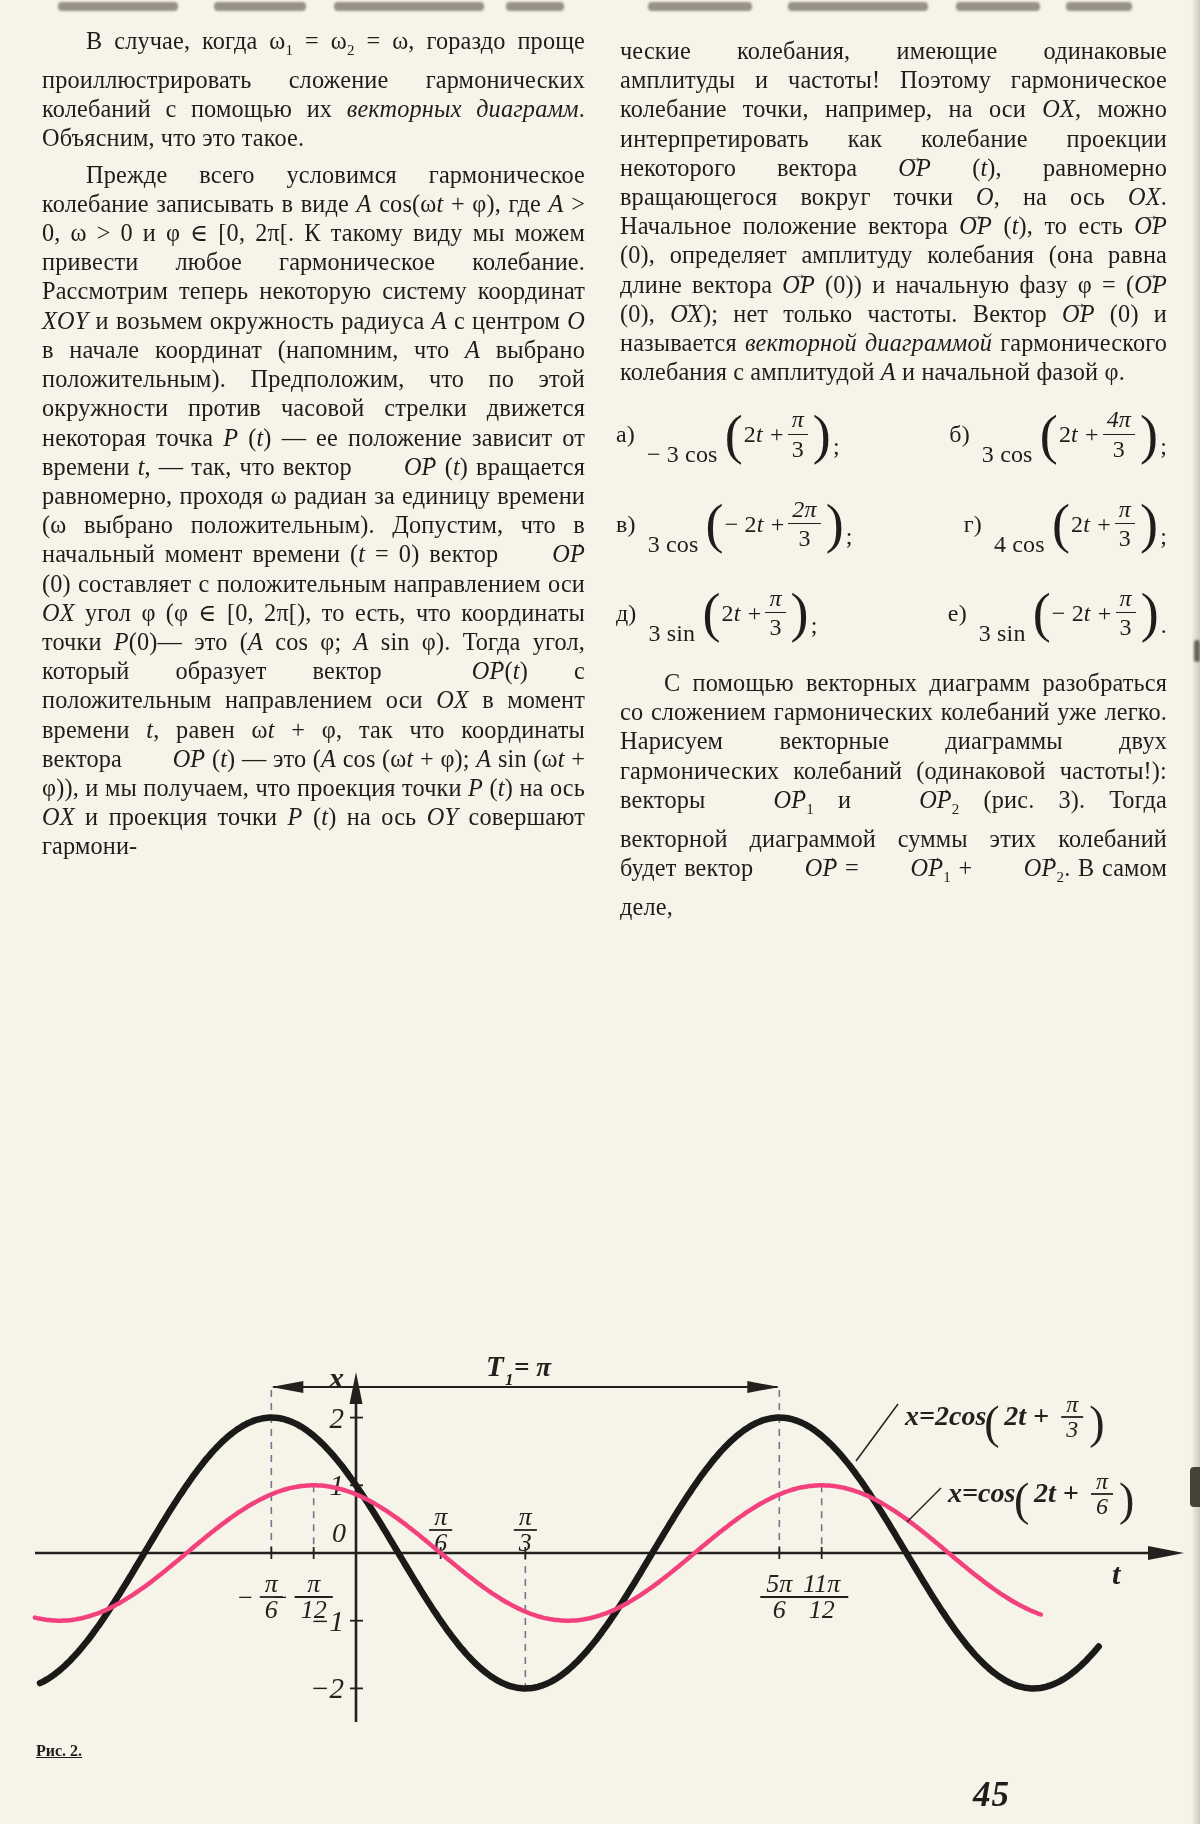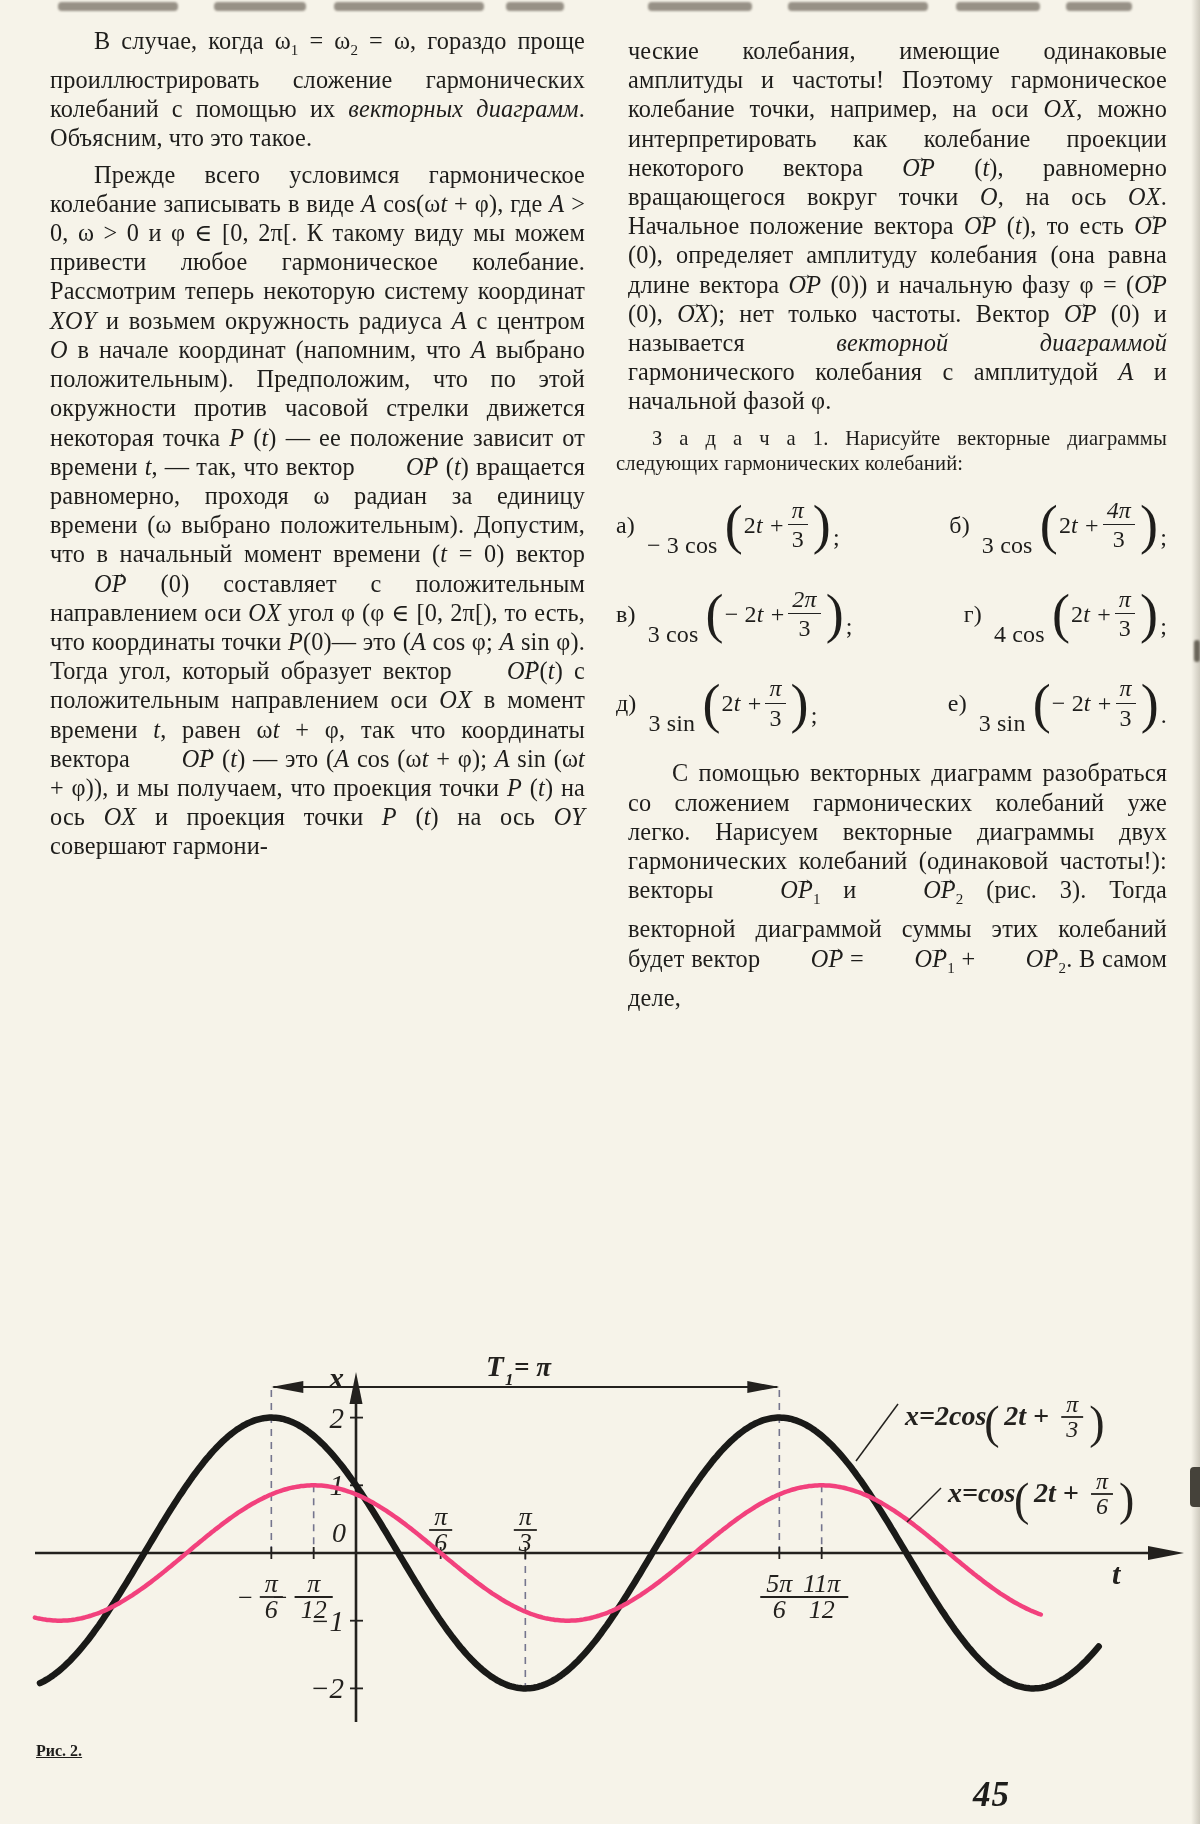--- a/index.html
+++ b/index.html
@@ -5,21 +5,21 @@
   html,body{margin:0;padding:0;}
   body{
     width:1200px;height:1824px;position:relative;overflow:hidden;
     background:#f6f3e9;
     font-family:"Liberation Serif","DejaVu Serif",serif;
     color:#1e1d1b;
   }
   .col{position:absolute;text-align:justify;font-size:24.3px;line-height:29.2px;letter-spacing:.15px;}
   #left-col{left:38px;top:26px;width:547px;}
   #right-col{left:616px;top:36px;width:551px;}
-  .para{margin:0 0 7px 12px;text-indent:44px;}
+  .para{margin:0 0 7px 4px;text-indent:44px;}
   .para.noindent{text-indent:0;}
   .vec{position:relative;display:inline-block;font-style:italic;}
   .vec::before{content:"→";position:absolute;left:0;right:0;top:-0.66em;font-size:0.62em;font-style:normal;text-align:center;transform:scaleX(1.35);}
   sub{font-size:0.62em;}
   .task{font-size:20.6px;line-height:25.6px;text-indent:36px;margin:10px 0 6px 0;text-align:justify;}
   
   #formulas{margin:14px 0 10px 0;font-size:24px;}
   .f-row{display:flex;justify-content:space-between;align-items:center;margin:6px 0 20px 0;}
   .fitem{display:inline-flex;align-items:center;}
   .f-label{margin-right:12px;}
@@ -55,21 +55,20 @@
 <div class="edge-mark1"></div>
 <div class="edge-mark2"></div>
 
 <div class="col" id="left-col">
   <p class="para">В случае, когда ω<sub>1</sub> = ω<sub>2</sub> = ω, гораздо проще проиллюстрировать сложение гармонических колебаний с помощью их <i>векторных диаграмм</i>. Объясним, что это такое.</p>
   <p class="para">Прежде всего условимся гармоническое колебание записывать в виде <i>A</i> cos(ω<i>t</i> + φ), где <i>A</i> &gt; 0, ω &gt; 0 и φ ∈ [0, 2π[. К такому виду мы можем привести любое гармоническое колебание. Рассмотрим теперь некоторую систему координат <i>XOY</i> и возьмем окружность радиуса <i>A</i> с центром <i>O</i> в начале координат (напомним, что <i>A</i> выбрано положительным). Предположим, что по этой окружности против часовой стрелки движется некоторая точка <i>P</i> (<i>t</i>) — ее положение зависит от времени <i>t</i>, — так, что вектор <span class="vec"><i>OP</i></span> (<i>t</i>) вращается равномерно, проходя ω радиан за единицу времени (ω выбрано положительным). Допустим, что в начальный момент времени (<i>t</i> = 0) вектор <span class="vec"><i>OP</i></span> (0) составляет с положительным направлением оси <i>OX</i> угол φ (φ ∈ [0, 2π[), то есть, что координаты точки <i>P</i>(0)— это (<i>A</i> cos φ; <i>A</i> sin φ). Тогда угол, который образует вектор <span class="vec"><i>OP</i></span>(<i>t</i>) с положительным направлением оси <i>OX</i> в момент времени <i>t</i>, равен ω<i>t</i> + φ, так что координаты вектора <span class="vec"><i>OP</i></span> (<i>t</i>) — это (<i>A</i> cos (ω<i>t</i> + φ); <i>A</i> sin (ω<i>t</i> + φ)), и мы получаем, что проекция точки <i>P</i> (<i>t</i>) на ось <i>OX</i> и проекция точки <i>P</i> (<i>t</i>) на ось <i>OY</i> совершают гармони-</p>
 </div>
 
 <div class="col" id="right-col">
   <p class="para noindent">ческие колебания, имеющие одинаковые амплитуды и частоты! Поэтому гармоническое колебание точки, например, на оси <i>OX</i>, можно интерпретировать как колебание проекции некоторого вектора <span class="vec"><i>OP</i></span> (<i>t</i>), равномерно вращающегося вокруг точки <i>O</i>, на ось <i>OX</i>. Начальное положение вектора <span class="vec"><i>OP</i></span> (<i>t</i>), то есть <span class="vec"><i>OP</i></span> (0), определяет амплитуду колебания (она равна длине вектора <span class="vec"><i>OP</i></span> (0)) и начальную фазу φ = (<span class="vec"><i>OP</i></span> (0), <span class="vec"><i>OX</i></span>); нет только частоты. Вектор <span class="vec"><i>OP</i></span> (0) и называется <i>векторной диаграммой</i> гармонического колебания с амплитудой <i>A</i> и начальной фазой φ.</p>
-  <p class="task">З а д а ч а  1. Нарисуйте векторные диаграммы следующих гармонических колебаний:</p>
   <div id="formulas">
       <div class="f-row">
         <span class="fitem">
           <span class="f-label">а)</span>
           <span class="f-pre">− 3 cos </span>
           <span class="paren">(</span>
           <span class="f-arg">2<i>t</i> + </span>
           <span class="frac">
             <span class="num">π</span>
             <span class="den">3</span>

